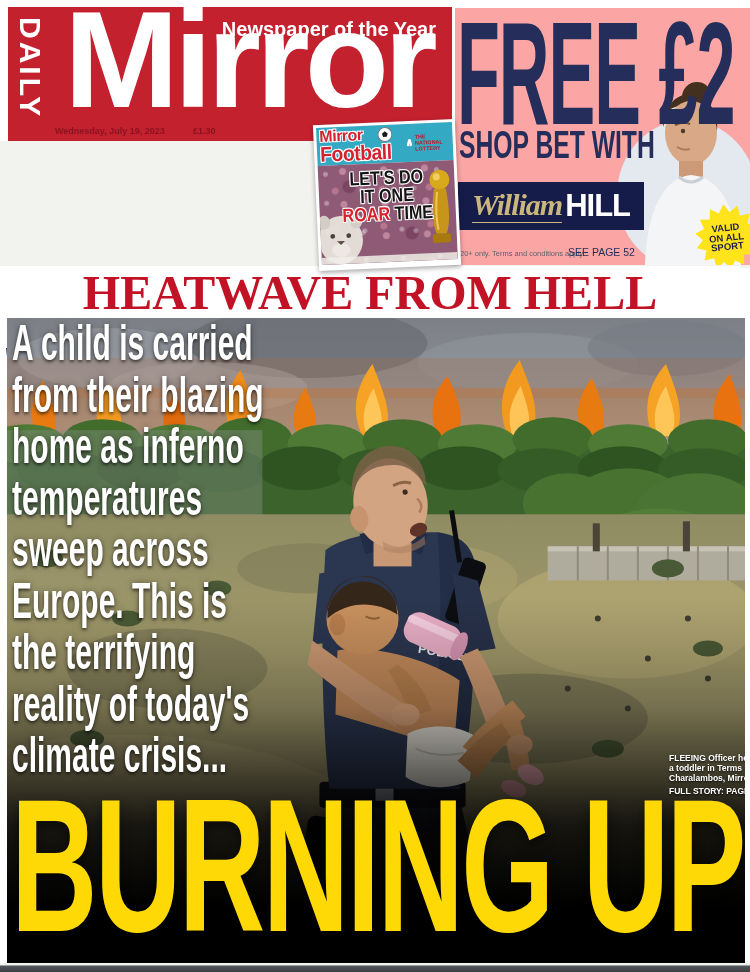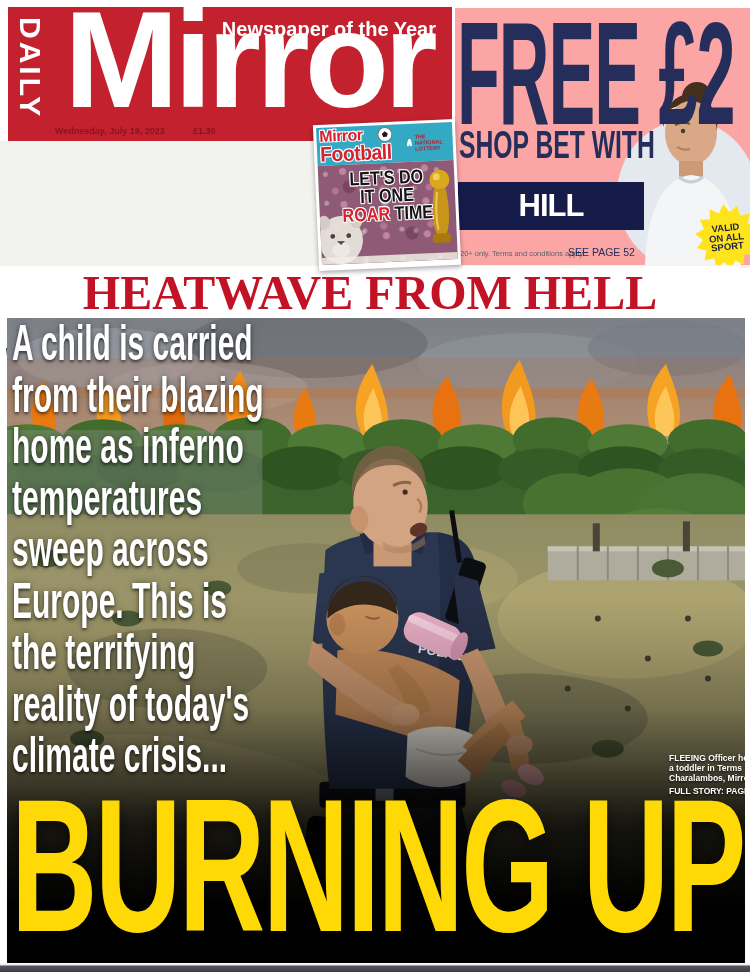--- a/index.html
+++ b/index.html
@@ -126,20 +126,21 @@
       <circle cx="76" cy="56" r="2.2" fill="#4a3a2c"></circle>
       <path d="M68,50 Q76,46 83,49" stroke="#6b5234" stroke-width="2" fill="none"></path>
       <path d="M70,72 Q76,76 83,74" stroke="#b07d5c" stroke-width="2" fill="none"></path>
       <rect x="72" y="86" width="24" height="18" fill="#CD9A77"></rect>
       <path d="M38,190 C40,132 58,102 84,100 C112,102 130,130 134,190 Z" fill="#F4F5F7"></path>
       <path d="M72,102 Q84,112 96,102" stroke="#C9CFD6" stroke-width="3" fill="none"></path>
     </svg>
     <div class="abs cx free2">FREE £2</div>
     <div class="abs cx shopbet">SHOP BET WITH</div>
     <div class="wh-box">
+      <span class="wh-script">William</span>
       <span class="wh-block">HILL</span>
     </div>
     <div class="terms">20+ only. Terms and conditions apply.</div>
     <div class="pageref">SEE PAGE 52</div>
     <div class="starburst">
       <div class="starburst-text">
         <div>VALID</div>
         <div>ON ALL</div>
         <div>SPORT</div>
       </div>

